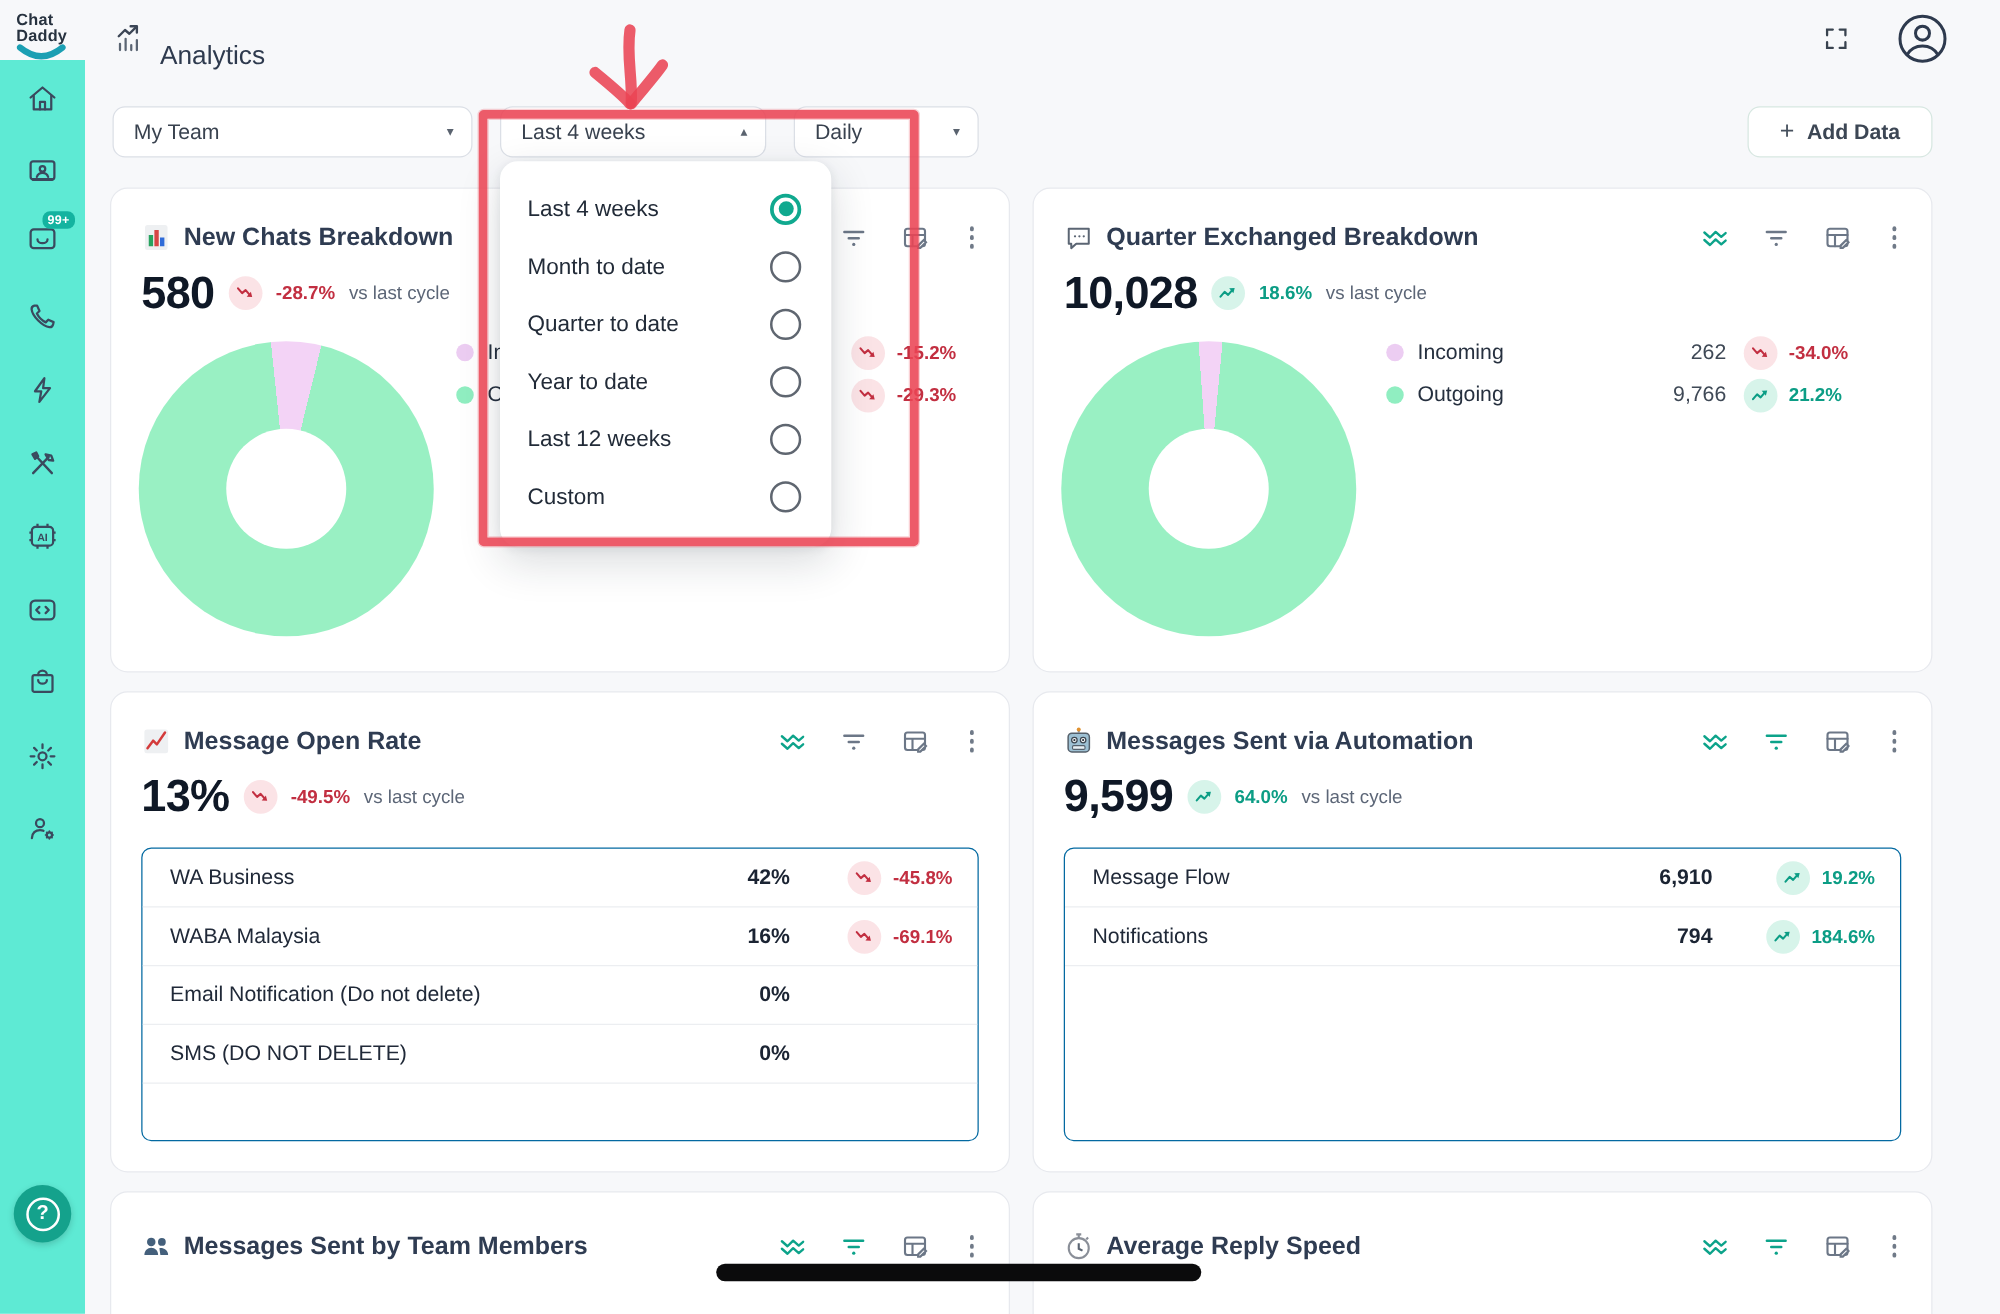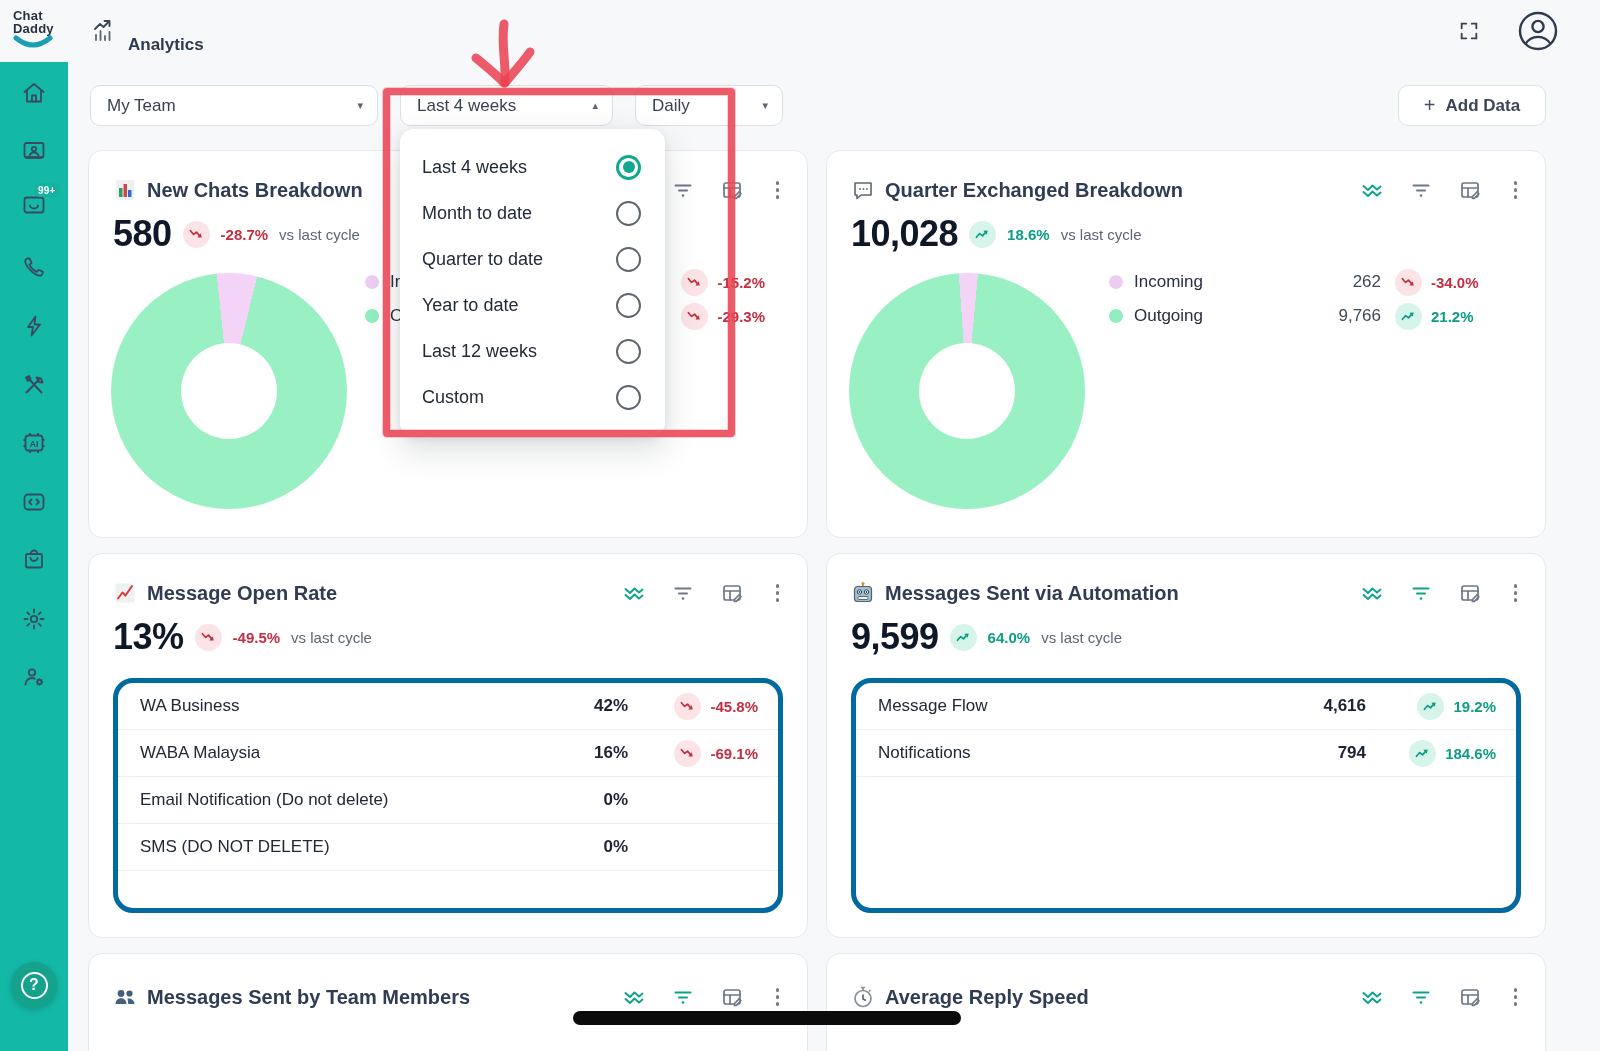--- a/index.html
+++ b/index.html
@@ -4,25 +4,25 @@
 <style>
   * { margin:0; padding:0; box-sizing:border-box; }
   html,body { width:1600px; height:1051px; overflow:hidden;
     font-family:"Liberation Sans", sans-serif; background:#f7f8fa; color:#2f3c52; }
 
   
   .topbar { position:absolute; left:0; top:0; width:1600px; height:62px; background:#f7f8fa; z-index:5; }
   .logo { position:absolute; left:13px; top:9px; width:54px; text-align:left; cursor:pointer; }
   .logo .lg-txt { font-size:13px; font-weight:700; color:#27323f; line-height:13px; letter-spacing:.2px; }
   .tb-title { position:absolute; left:90px; top:0; height:62px; display:flex; align-items:center; gap:11px; }
-  .tb-title .t { font-size:17px; font-weight:700; color:#2e3a4e;margin-top:28px; }
+  .tb-title .t { font-size:21px; font-weight:400; color:#2e3a4e;margin-top:28px; }
   .tb-right { position:absolute; right:40px; top:0; height:62px; display:flex; align-items:center; gap:36px; }
 
   
-  .sidebar { position:absolute; left:0; top:62px; width:68px; bottom:0; background:#14b8a6; z-index:5; }
+  .sidebar { position:absolute; left:0; top:48px; width:68px; bottom:0; background:#5eead4; z-index:5; }
   .s-item { position:absolute; left:20px; width:28px; height:28px; cursor:pointer; }
   .s-badge { position:absolute; top:-8px; left:14px; background:#14b3a0; color:#fff; font-size:10px;
     font-weight:700; padding:1.5px 4px; border-radius:6px; letter-spacing:.2px; }
   .help-btn { position:absolute; left:11px; top:900px; width:46px; height:46px; border-radius:50%;
     background:#14a28c; display:flex; align-items:center; justify-content:center; cursor:pointer;
     box-shadow:0 2px 6px rgba(0,0,0,.18); }
   .help-inner { width:27px; height:27px; border:2.2px solid #fff; border-radius:50%;
     display:flex; align-items:center; justify-content:center; color:#fff; font-size:16px; font-weight:700; }
 
   
@@ -63,21 +63,21 @@
   .lrow { display:flex; align-items:center; height:34px; }
   .ldot { width:14px; height:14px; border-radius:50%; margin-right:11px; flex:none; }
   .ldot.pink { background:#eccdf2; }
   .ldot.green { background:#90eec1; }
   .llabel { font-size:17px; color:#26303f; white-space:nowrap; }
   .lval { margin-left:auto; font-size:17px; color:#3f4956; }
   .lbadge { display:flex; align-items:center; gap:9px; flex:none; }
   .lbadge .delta-txt { font-size:15px; }
 
   .dtable { position:absolute; left:24px; right:24px; top:124px; bottom:24px;
-    border:5px solid #0369a1; border-radius:20px; overflow:hidden; }
+    border:1px solid #0369a1; border-radius:8px; overflow:hidden; }
   .trow { display:flex; align-items:center; height:47px; padding-left:22px; border-bottom:1px solid #eceef1; }
   .tlabel { font-size:17px; color:#202938; flex:1; }
   .tval { width:80px; text-align:right; font-size:17px; font-weight:600; color:#1b2433; }
   .tdelta { width:150px; display:flex; align-items:center; justify-content:flex-end; gap:9px; padding-right:20px; }
 
   
   .pmenu { position:absolute; left:400px; top:129px; width:265px; height:308px; background:#fff;
     border-radius:14px; box-shadow:0 12px 34px rgba(25,35,50,.16), 0 2px 8px rgba(25,35,50,.08);
     padding:15px 0; z-index:40; }
   .mitem { height:46px; display:flex; align-items:center; padding:0 24px 0 22px; cursor:pointer; }
@@ -546,21 +546,21 @@
             <path d="M13.6 9.8 L8.9 9.6 L12.5 5.3 Z" fill="currentColor" stroke="none"></path>
           </svg>
         </span>
       </span>
     <span class="delta-txt up">64.0%</span>
     <span class="vs">vs last cycle</span>
   </div>
   <div class="dtable">
     <div class="trow">
       <span class="tlabel">Message Flow</span>
-      <span class="tval">4,616</span>
+      <span class="tval">6,910</span>
       <span class="tdelta">
         <span class="tbadge up">
             <span class="t-ico">
               <svg width="15" height="12" viewBox="0 0 16 12">
                 <path d="M1.5 2.5 L5 6.5 L8 4 L11.5 8" fill="none" stroke="currentColor" stroke-width="1.8" stroke-linecap="round" stroke-linejoin="round"></path>
                 <path d="M13.6 9.8 L8.9 9.6 L12.5 5.3 Z" fill="currentColor" stroke="none"></path>
               </svg>
             </span>
           </span>
         <span class="delta-txt up">19.2%</span>

